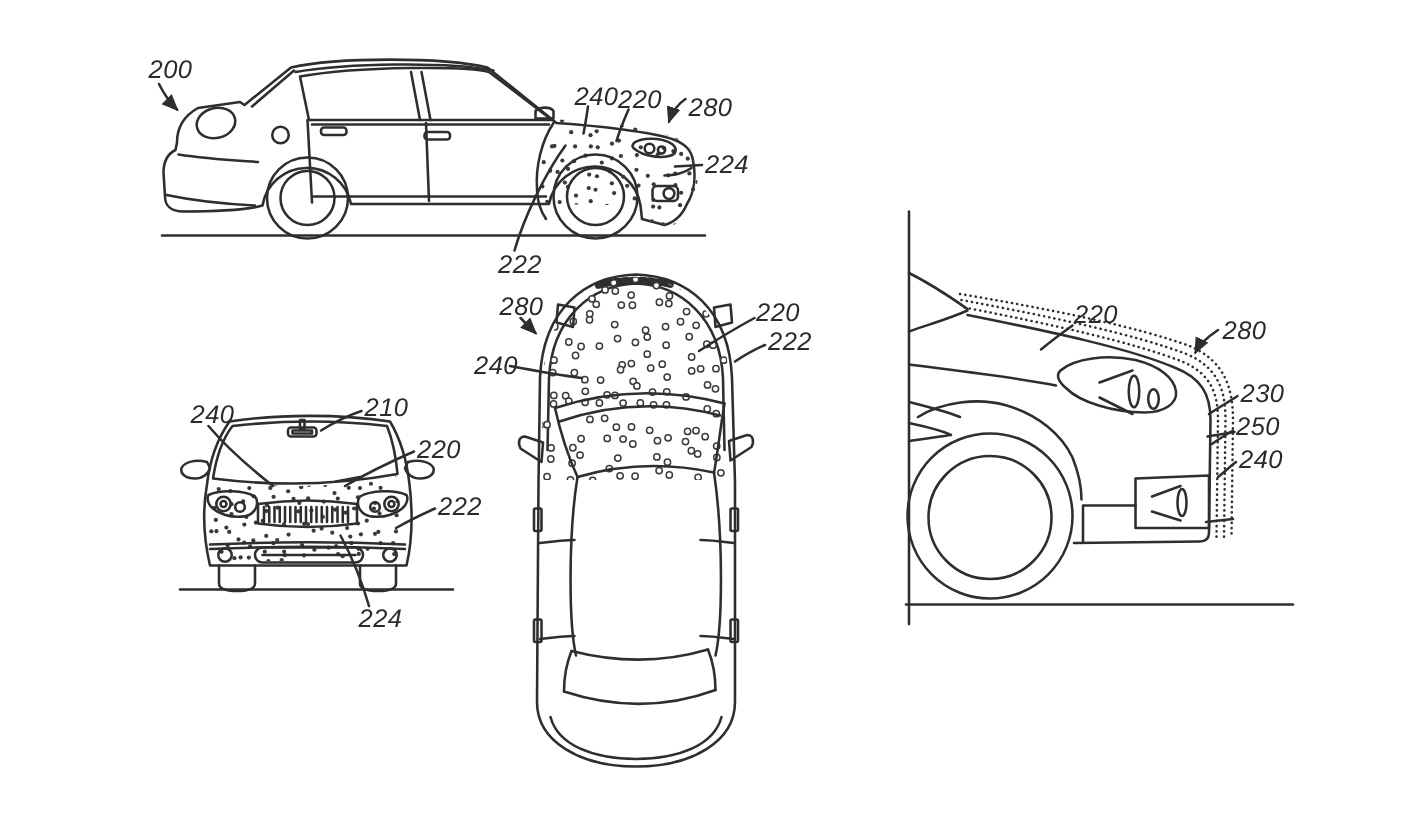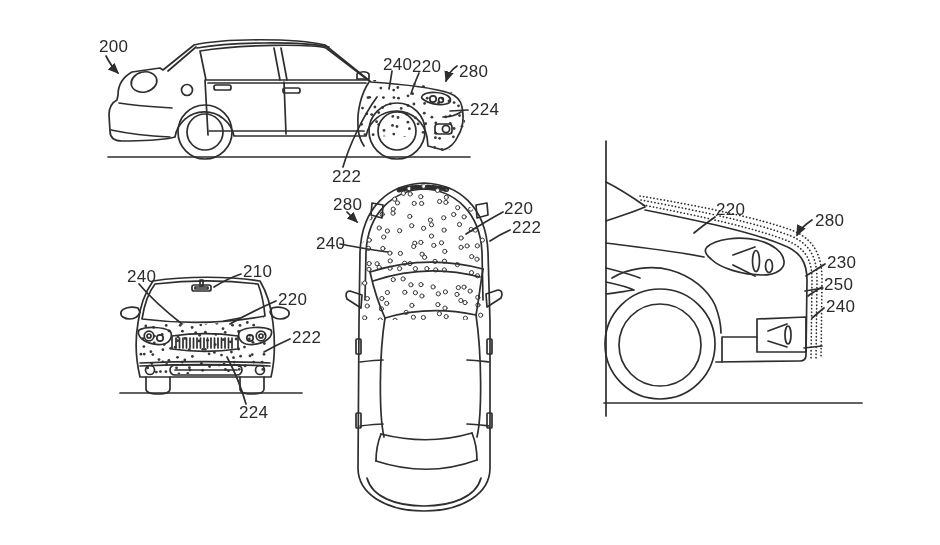--- a/index.html
+++ b/index.html
@@ -1,16 +1,16 @@
 <!DOCTYPE html>
 <html><head>
 <meta charset="utf-8">
 <style>
   html,body{margin:0;padding:0;background:#ffffff;}
-  .stage{position:relative;width:940px;height:545px;background:#ffffff;overflow:hidden;}
+  .stage{position:relative;width:940px;height:545px;background:#ffffff;overflow:hidden;font-style:italic;}
   svg text{font-family:"Liberation Sans",sans-serif;font-size:17px;fill:#2b2b2b;letter-spacing:.3px;}
   .ink path,.ink line,.ink circle,.ink ellipse,.ink rect{stroke:#2e2e2e;fill:none;stroke-width:1.7;stroke-linecap:round;stroke-linejoin:round;}
   .fw{fill:#ffffff;}
   .dark{fill:#2e2e2e;stroke:none;}
   .thin{stroke-width:1.05;}
   .leader{stroke-width:1.2;fill:none;}
   .ground{stroke-width:2.2;}
   .dots circle{fill:#3a3a3a;stroke:none;}
   .rings circle{fill:#ffffff;stroke:#3a3a3a;stroke-width:1;}
   .bead{stroke-dasharray:0.1 3.4;stroke-width:1.8;}

